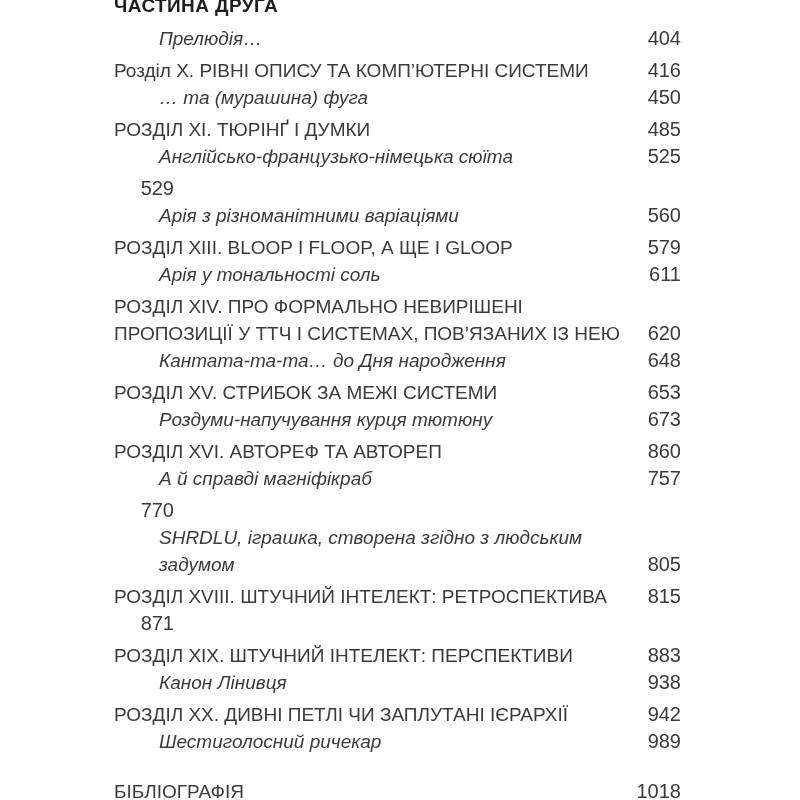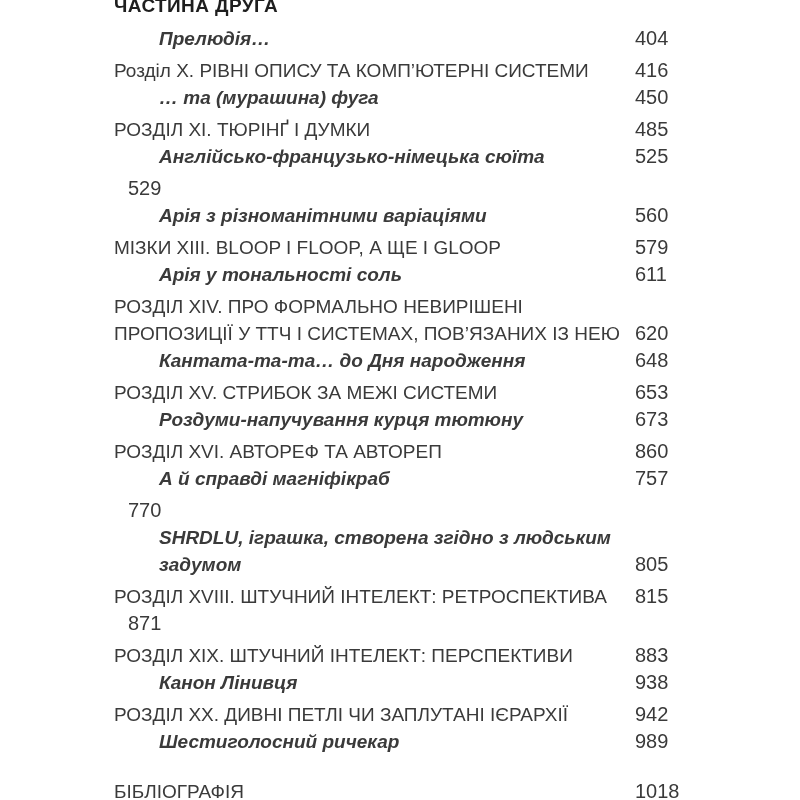--- a/index.html
+++ b/index.html
@@ -40,26 +40,26 @@
     margin-top: 23px;
   }
   .title {
     flex: 1 1 auto;
     min-width: 0;
     white-space: pre-line; 
   }
   .row.dialogue .title {
     padding-left: 45px;
     font-style: italic;
-    font-weight: bold;
   }
   .num {
     flex: 0 0 auto;
     margin-left: 14px;
     min-width: 46px;
+    text-align: right;
     font-size: 20px;
     color: #3a3a3a;
   }
 </style>
 </head>
 <body>
 
 <div class="toc">
 
   <div class="row heading">
@@ -91,21 +91,21 @@
 
   <div class="row chapter group-start">
     <span class="num">529</span>
   </div>
   <div class="row dialogue">
     <span class="title">Арія з різноманітними варіаціями</span>
     <span class="num">560</span>
   </div>
 
   <div class="row chapter group-start">
-    <span class="title">МІЗКИ XIII. BLOOP І FLOOP, А ЩЕ І GLOOP</span>
+    <span class="title">РОЗДІЛ XIII. BLOOP І FLOOP, А ЩЕ І GLOOP</span>
     <span class="num">579</span>
   </div>
   <div class="row dialogue">
     <span class="title">Арія у тональності соль</span>
     <span class="num">611</span>
   </div>
 
   <div class="row chapter group-start">
     <span class="title">РОЗДІЛ XIV. ПРО ФОРМАЛЬНО НЕВИРІШЕНІ
 ПРОПОЗИЦІЇ У ТТЧ І СИСТЕМАХ, ПОВ’ЯЗАНИХ ІЗ НЕЮ</span>

